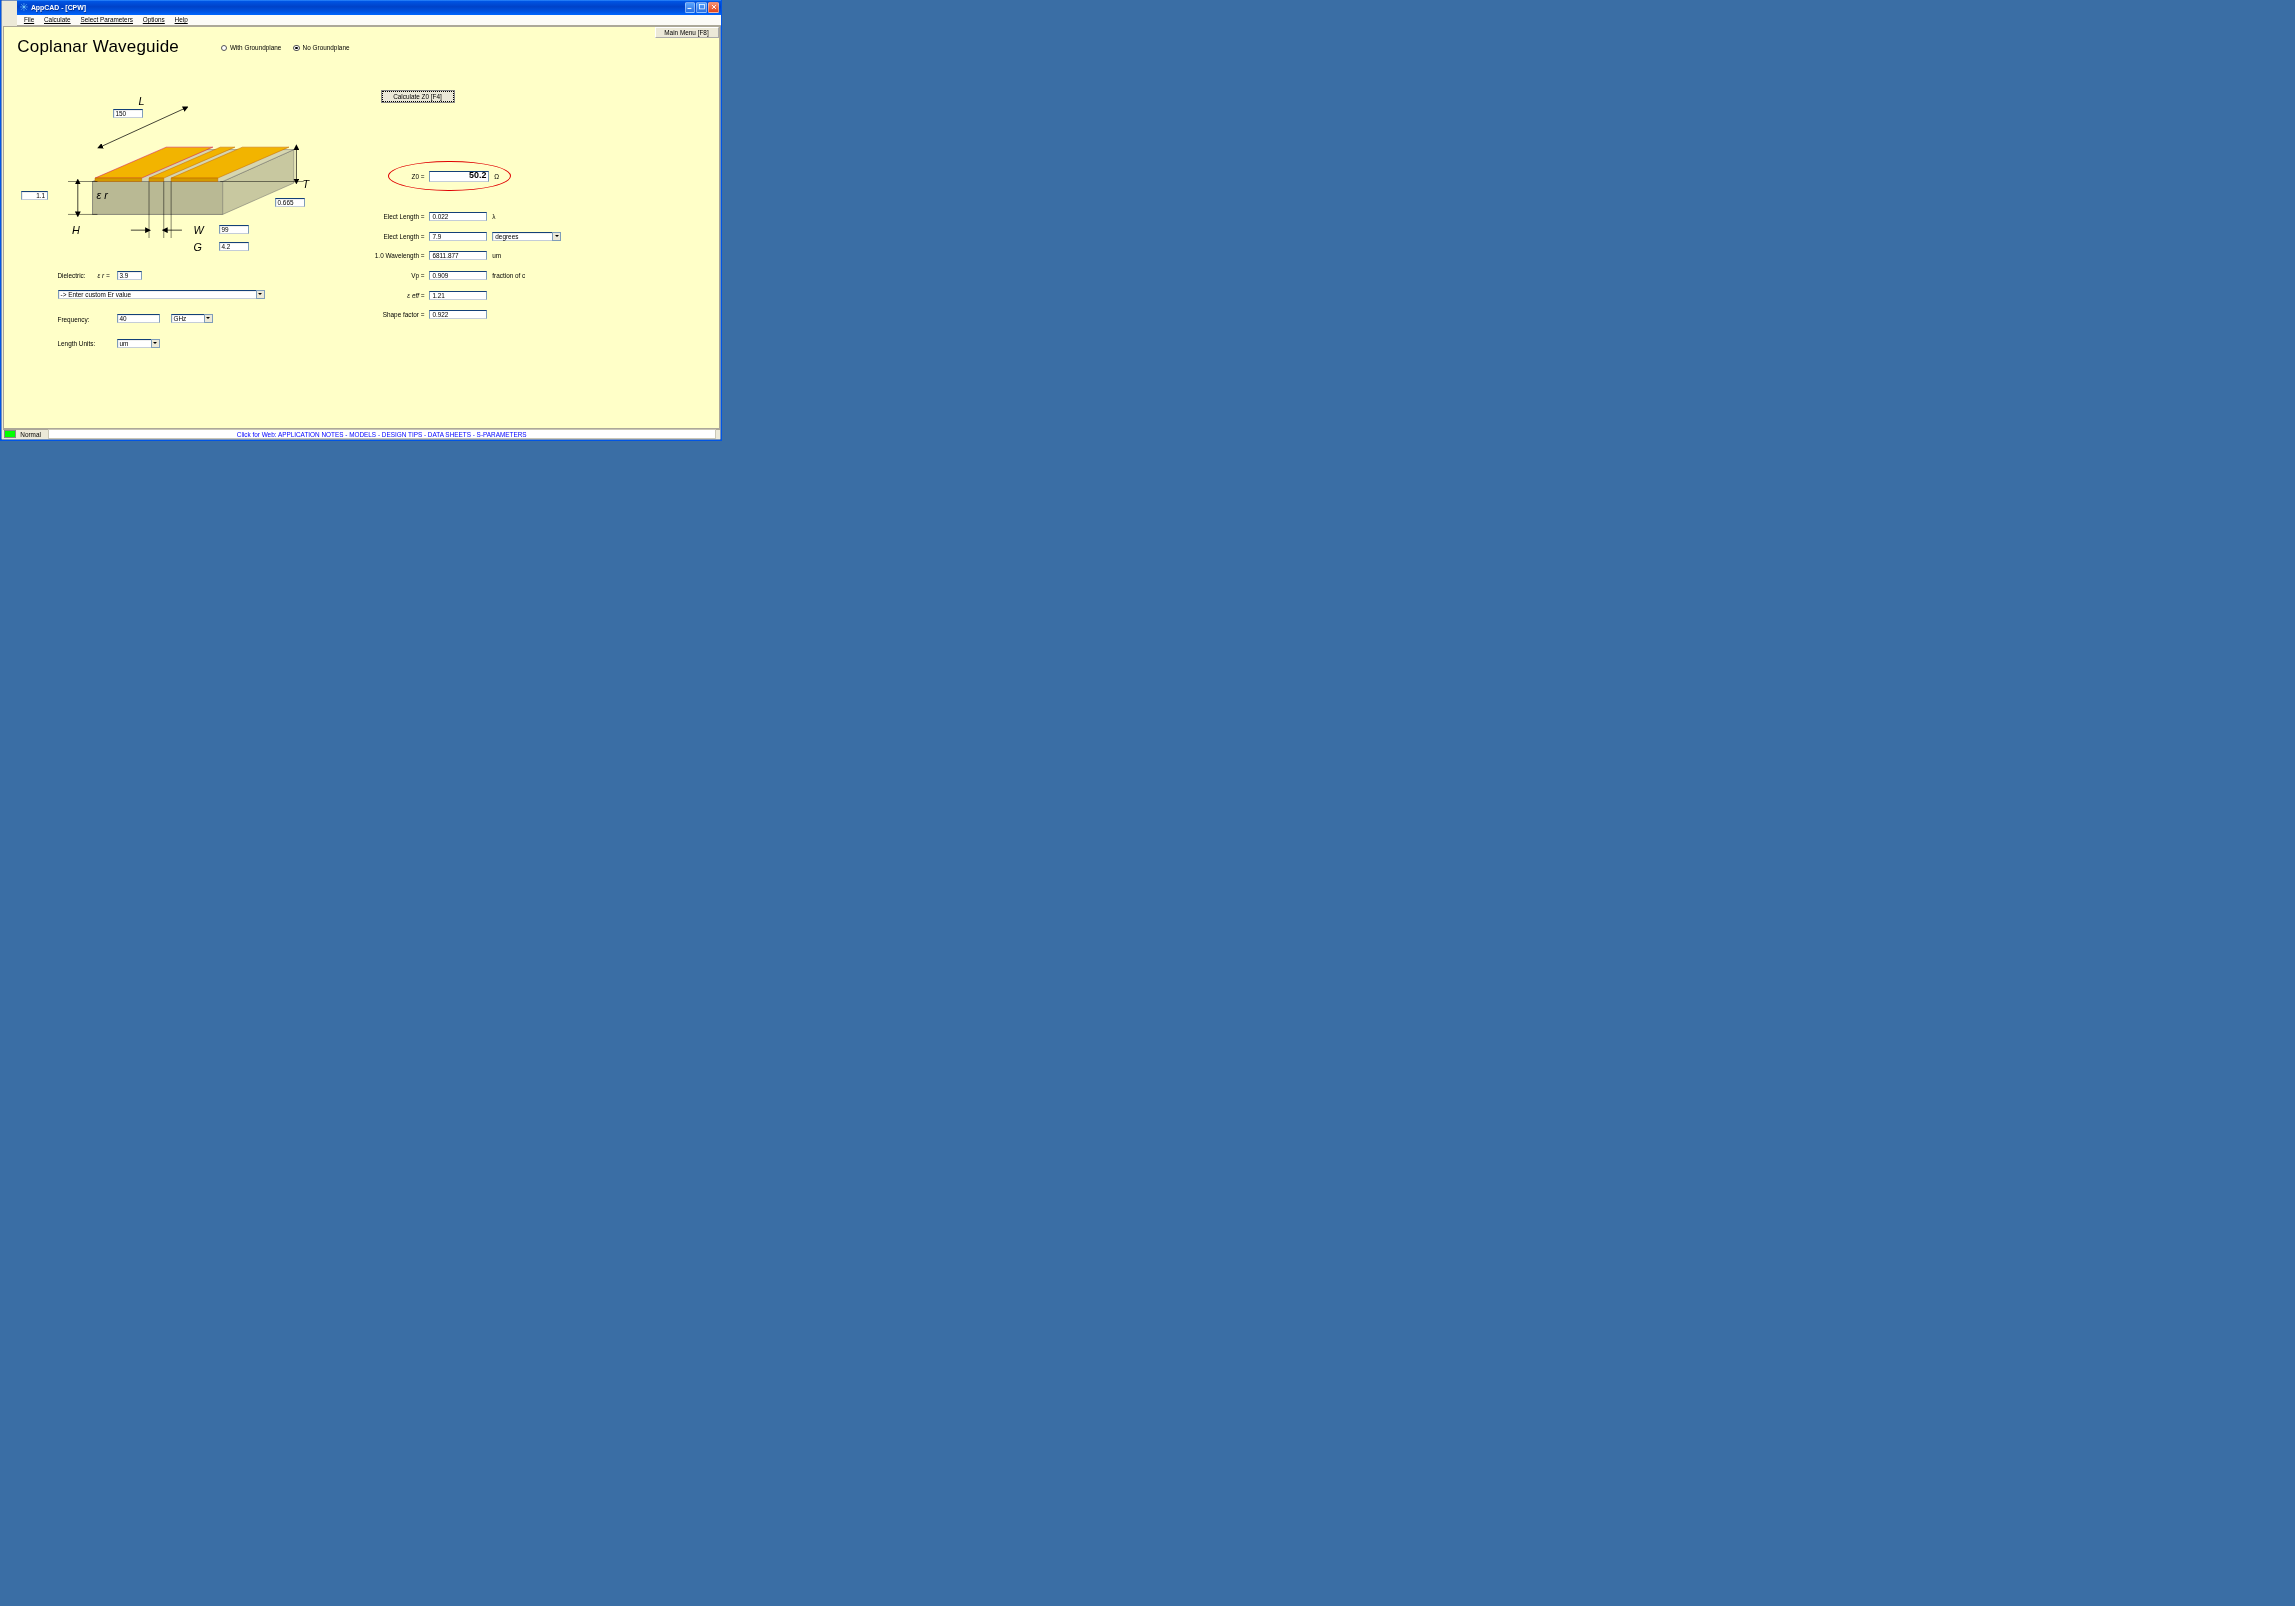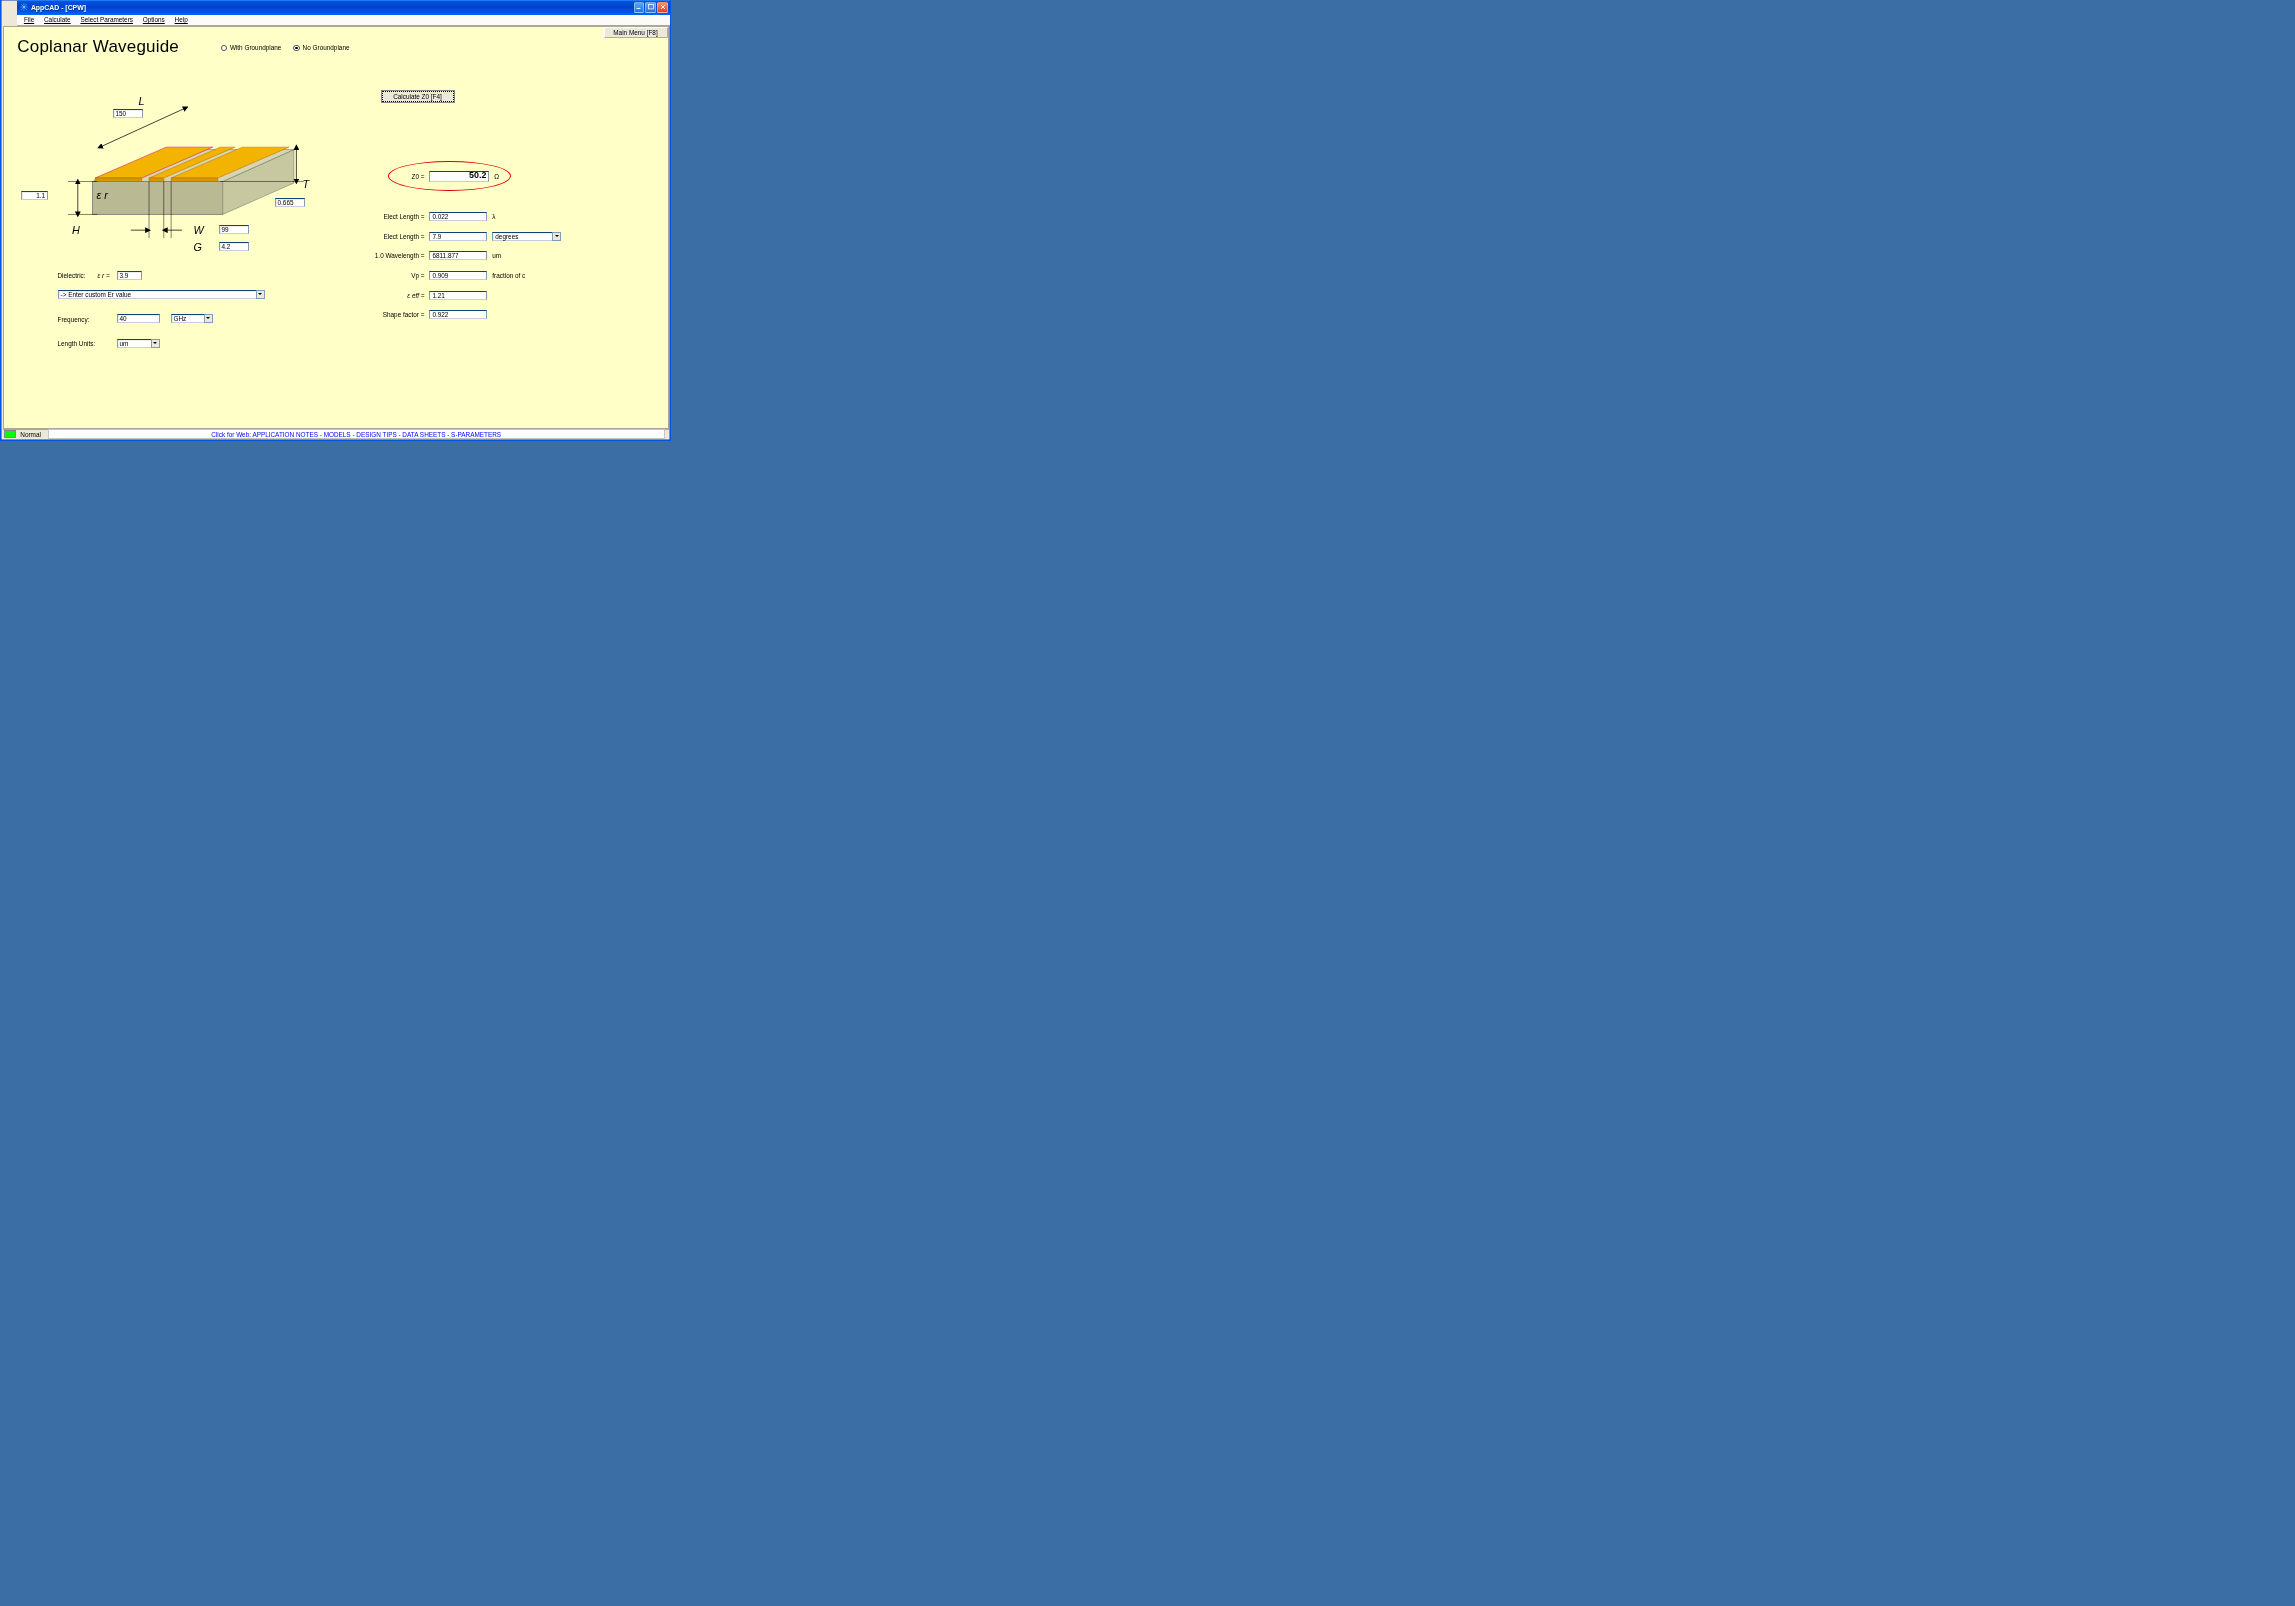--- a/index.html
+++ b/index.html
@@ -6,21 +6,21 @@
   body {
     margin: 0;
     font-family: "MS Sans Serif", "Tahoma", "Arial", sans-serif;
     font-size: 5.9px;
     background: #3a6ea5;
     overflow: hidden;
   }
   .window {
     position: absolute;
     left: 0; top: 0;
-    width: 671px;
+    width: 722px;
     height: 441px;
     border: 1.5px solid #0055e5;
     border-top: none;
     background: #ece9d8;
     box-shadow: 0 0 0 0.5px #013ca6 inset;
     padding-left: 16px;
   }
   .titlebar {
     height: 14.8px;
     background: linear-gradient(to bottom, #3a95ff 0%, #0055e5 8%, #0042c8 45%, #0055e5 80%, #0066ff 100%);

